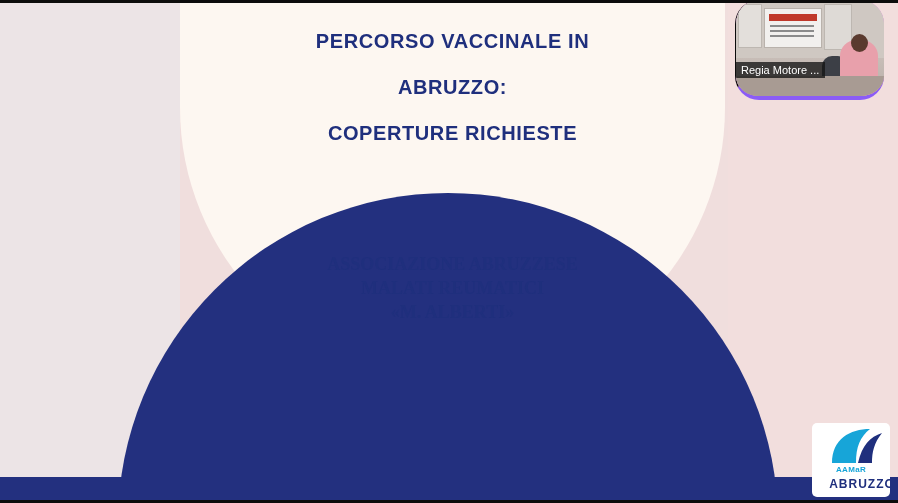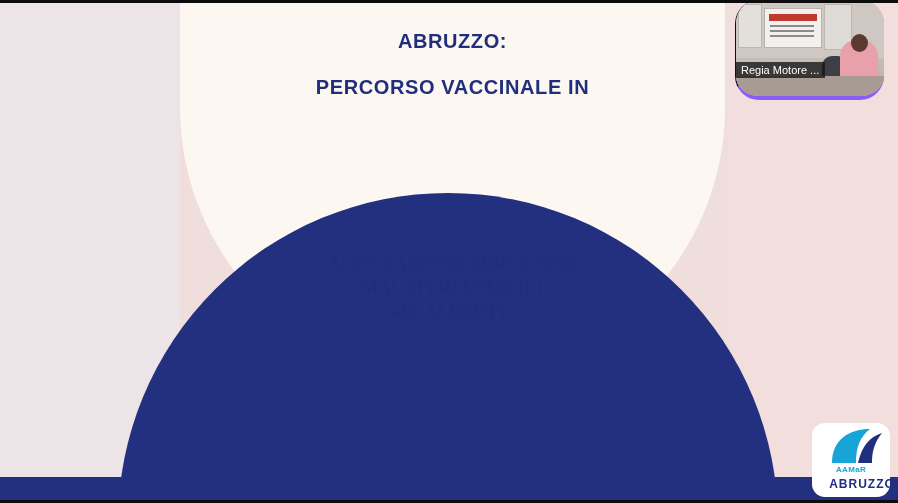--- a/index.html
+++ b/index.html
@@ -112,21 +112,21 @@
   }
 
   
   .logo {
     position: absolute;
     right: 8px;
     bottom: 6px;
     width: 78px;
     height: 74px;
     background: #ffffff;
-    border-radius: 13px;
+    border-radius: 5px;
     overflow: hidden;
   }
   .logo-mark {
     position: absolute;
     left: 0; top: 2px;
     width: 78px; height: 44px;
   }
   .logo-text1 {
     position: absolute;
     left: 0; top: 42px;
@@ -278,22 +278,23 @@
   <div class="slide-bg"></div>
   <div class="slide-bg-left"></div>
   <div class="slide-bg-right"></div>
   <div class="arch-top"></div>
   <div class="arch"></div>
   <div class="blue-circle"></div>
   <div class="blue-strip"></div>
   <div class="blue-strip-left"></div>
 
   <div class="slide-title">
+    <div>PERCORSO VACCINALE IN</div>
     <div>ABRUZZO:</div>
-    <div>PERCORSO VACCINALE IN</div>
+    <div>COPERTURE RICHIESTE</div>
   </div>
 
   <div class="slide-subtitle">
     <div>ASSOCIAZIONE ABRUZZESE</div>
     <div>MALATI REUMATICI</div>
     <div>«M. ALBERTI»</div>
   </div>
 
 
   <div class="logo">

